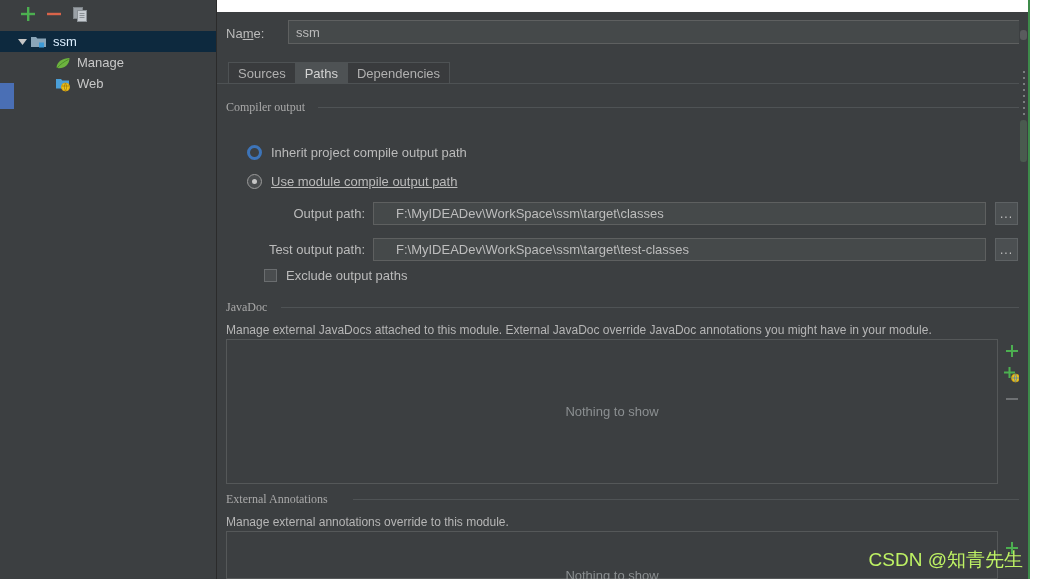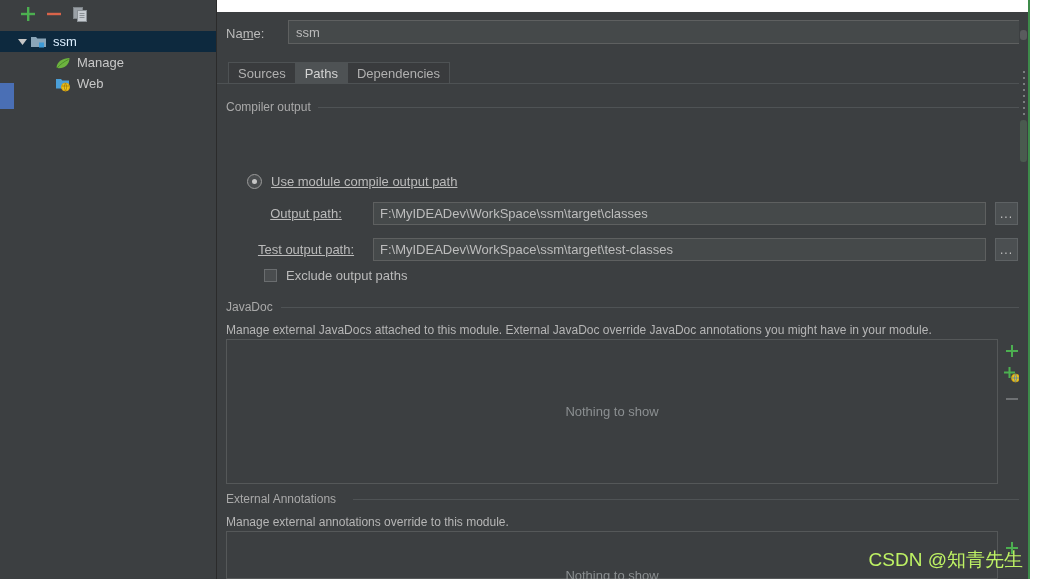--- a/index.html
+++ b/index.html
@@ -182,20 +182,21 @@
     position: absolute;
   }
   .group-title {
     position: absolute;
     left: 0; top: 0;
     font-size: 12px;
     color: #a9a9a9;
     background: #3c3f41;
     padding-right: 6px;
     z-index: 2;
+    font-family: Liberation Serif, serif;
   }
   .group-line {
     position: absolute;
     top: 7px;
     height: 1px;
     background: #4f5355;
   }
 
   .radio-row {
     position: absolute;
@@ -230,32 +231,31 @@
   }
 
   .path-row {
     position: absolute;
     display: flex;
     align-items: center;
   }
   .path-label {
     font-size: 13px;
     color: #bbbbbb;
-    text-align: center;
+    text-align: right;
     white-space: nowrap;
-    text-decoration: underline;
   }
   .path-input {
     height: 23px;
     background: #45494a;
     border: 1px solid #5e6060;
     box-sizing: border-box;
     display: flex;
     align-items: center;
-    padding-left: 6px;
+    padding-left: 22px;
     font-size: 13px;
     color: #bdbdbd;
     white-space: nowrap;
     overflow: hidden;
   }
   .browse-btn {
     width: 23px; height: 23px;
     background: #4b4f51;
     border: 1px solid #5e6264;
     box-sizing: border-box;
@@ -451,20 +451,24 @@
       <div class="tab active">Paths</div>
       <div class="tab">Dependencies</div>
     </div>
     <div class="tab-underline"></div>
 
     <div class="group" style="left:9px; top:88px; width:795px; height:190px;">
       <div class="group-title">Compiler output</div>
       <div class="group-line" style="left:92px; width:703px;"></div>
     </div>
 
+    <div class="radio-row" style="left:30px; top:133px;">
+      <span class="radio focused"></span>
+      <span>Inherit project compile output path</span>
+    </div>
 
     <div class="radio-row" style="left:30px; top:162px;text-decoration:underline;">
       <span class="radio checked"></span>
       <span>Use module compile output path</span>
     </div>
 
     <div class="path-row" style="left:30px; top:190px; width:774px;">
       <span class="path-label" style="width:118px;">Output path:</span>
       <span class="path-input" style="width:613px; margin-left:8px;">F:\MyIDEADev\WorkSpace\ssm\target\classes</span>
       <span class="browse-btn" style="margin-left:9px;">...</span>

